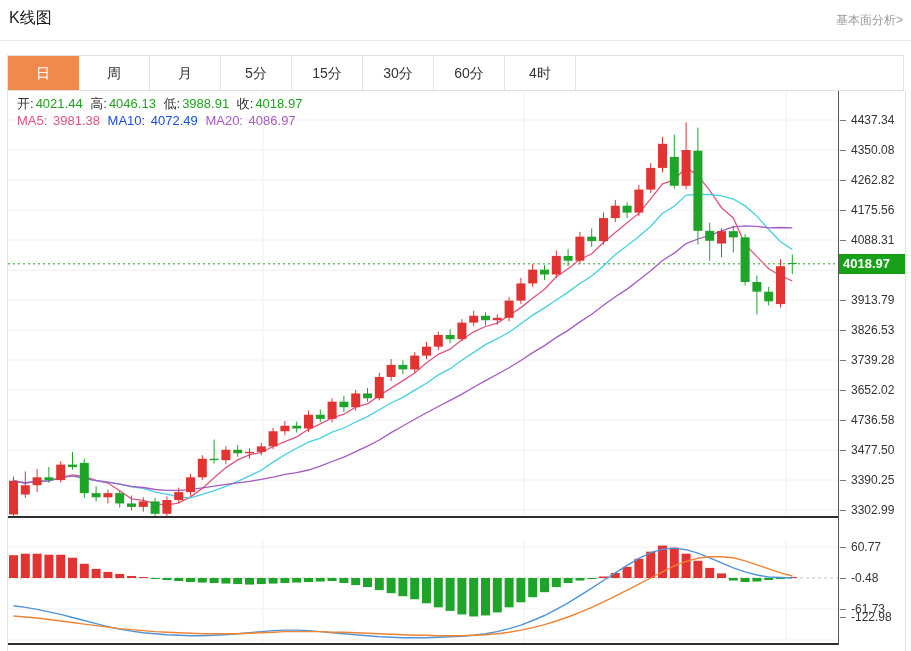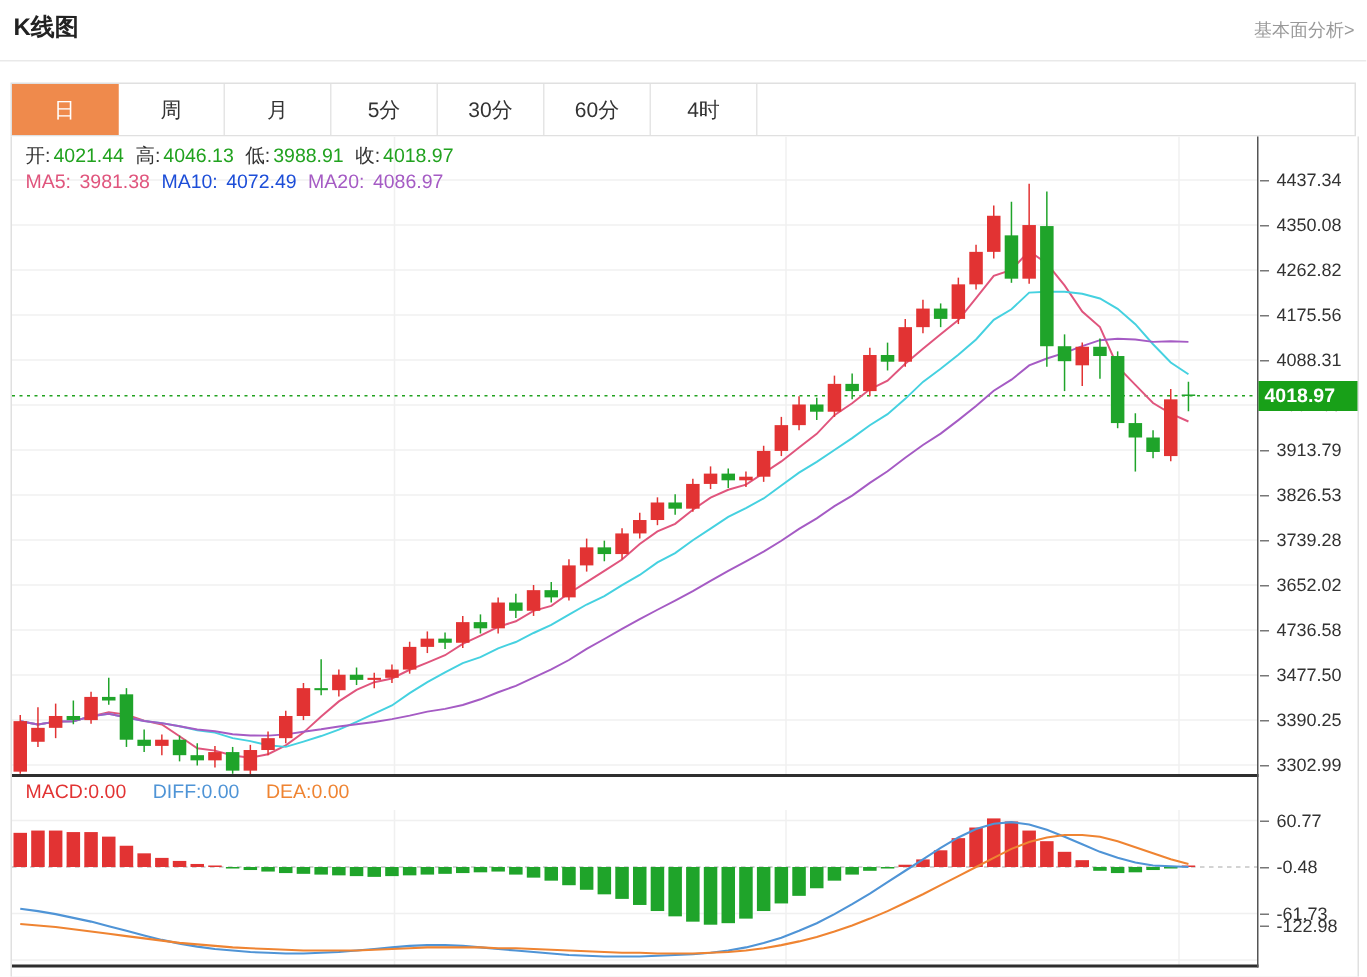--- a/index.html
+++ b/index.html
@@ -1,18 +1,18 @@
 <!DOCTYPE html>
 <html><head>
 <meta charset="utf-8">
 <style>
   html,body{margin:0;padding:0;background:#fff}
   body{width:911px;height:651px;position:relative;overflow:hidden;
        font-family:"Liberation Sans",sans-serif;color:#333}
-  .page-title{position:absolute;left:9px;top:8px;font-size:16px;font-weight:bold;color:#222}
+  .page-title{position:absolute;left:9px;top:8px;font-size:16px;font-weight:normal;color:#222}
   .top-link{position:absolute;right:8px;top:12px;font-size:12px;color:#999;cursor:pointer;text-decoration:none}
   .hrule{position:absolute;left:0;top:40px;width:911px;height:1px;background:#e9e9e9}
   .tabbar{position:absolute;left:7px;top:55px;width:895px;height:34px;border:1px solid #e0e0e0;background:#fff;display:flex}
   .tab{width:70px;height:34px;line-height:34px;text-align:center;font-size:14px;color:#333;
        border-right:1px solid #e5e5e5;cursor:pointer;flex:0 0 auto}
   .tab.active{background:#ef8a4c;color:#fff;border-right-color:#ef8a4c}
   .chart{position:absolute;left:7px;top:91px;width:897px;height:560px;background:#fff;
          border-left:1px solid #e0e0e0;border-right:1px solid #e0e0e0;border-bottom:1px solid #e0e0e0}
   .chart svg{position:absolute;left:0;display:block}
   #mainSvg{top:0}
@@ -44,20 +44,21 @@
 
 <div class="page-title">K线图</div>
 <a class="top-link">基本面分析&gt;</a>
 <div class="hrule"></div>
 
 <div class="tabbar">
     <div class="tab active">日</div>
     <div class="tab">周</div>
     <div class="tab">月</div>
     <div class="tab">5分</div>
+    <div class="tab">15分</div>
     <div class="tab">30分</div>
     <div class="tab">60分</div>
     <div class="tab">4时</div>
   </div>
 
 <div class="chart">
   <svg id="mainSvg" width="830" height="426">
       <line x1="0" y1="29" x2="830" y2="29" stroke="#f0f0f0" stroke-width="1"></line>
       <line x1="0" y1="59" x2="830" y2="59" stroke="#f0f0f0" stroke-width="1"></line>
       <line x1="0" y1="89" x2="830" y2="89" stroke="#f0f0f0" stroke-width="1"></line>
@@ -299,25 +300,20 @@
     <span class="grp"><span class="lbl">低:</span><span class="val-g">3988.91</span></span>
     <span class="grp"><span class="lbl">收:</span><span class="val-g">4018.97</span></span>
   </div>
 
   <div class="readout ma-row">
     <span class="grp c-ma5"><span>MA5: </span><span>3981.38</span></span>
     <span class="grp c-ma10"><span>MA10: </span><span>4072.49</span></span>
     <span class="grp c-ma20"><span>MA20: </span><span>4086.97</span></span>
   </div>
 
-  <div class="macd-readout">
-    <span class="grp c-macd"><span>MACD:</span><span>0.00</span></span>
-    <span class="grp c-diff"><span>DIFF:</span><span>0.00</span></span>
-    <span class="grp c-dea"><span>DEA:</span><span>0.00</span></span>
-  </div>
 
   <div class="sep sep-main"></div>
   <div class="sep sep-macd"></div>
   <div class="axis-line"></div>
   <div class="price-tag">4018.97</div>
 <div class="ytick" style="top: 21px;">4437.34</div>
     <div class="ytick" style="top: 51px;">4350.08</div>
     <div class="ytick" style="top: 81px;">4262.82</div>
     <div class="ytick" style="top: 111px;">4175.56</div>
     <div class="ytick" style="top: 141px;">4088.31</div>

